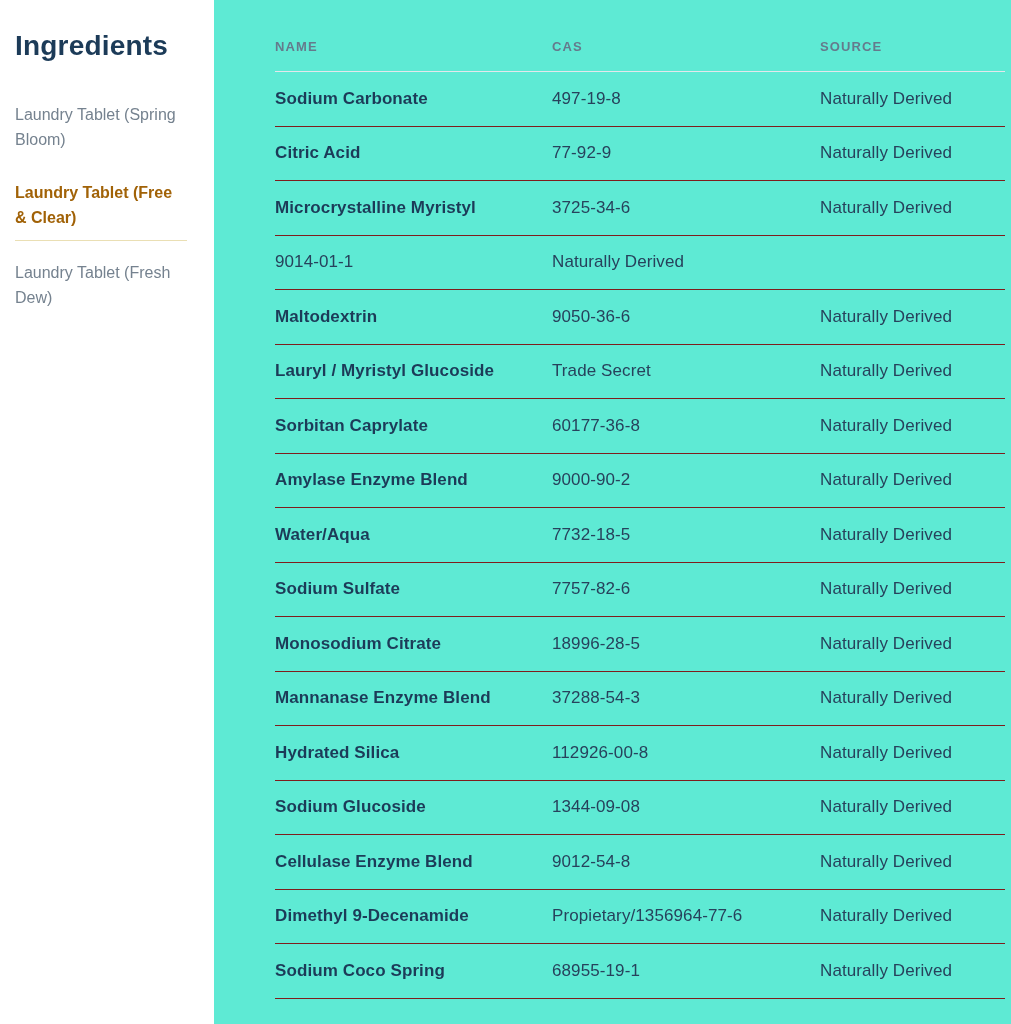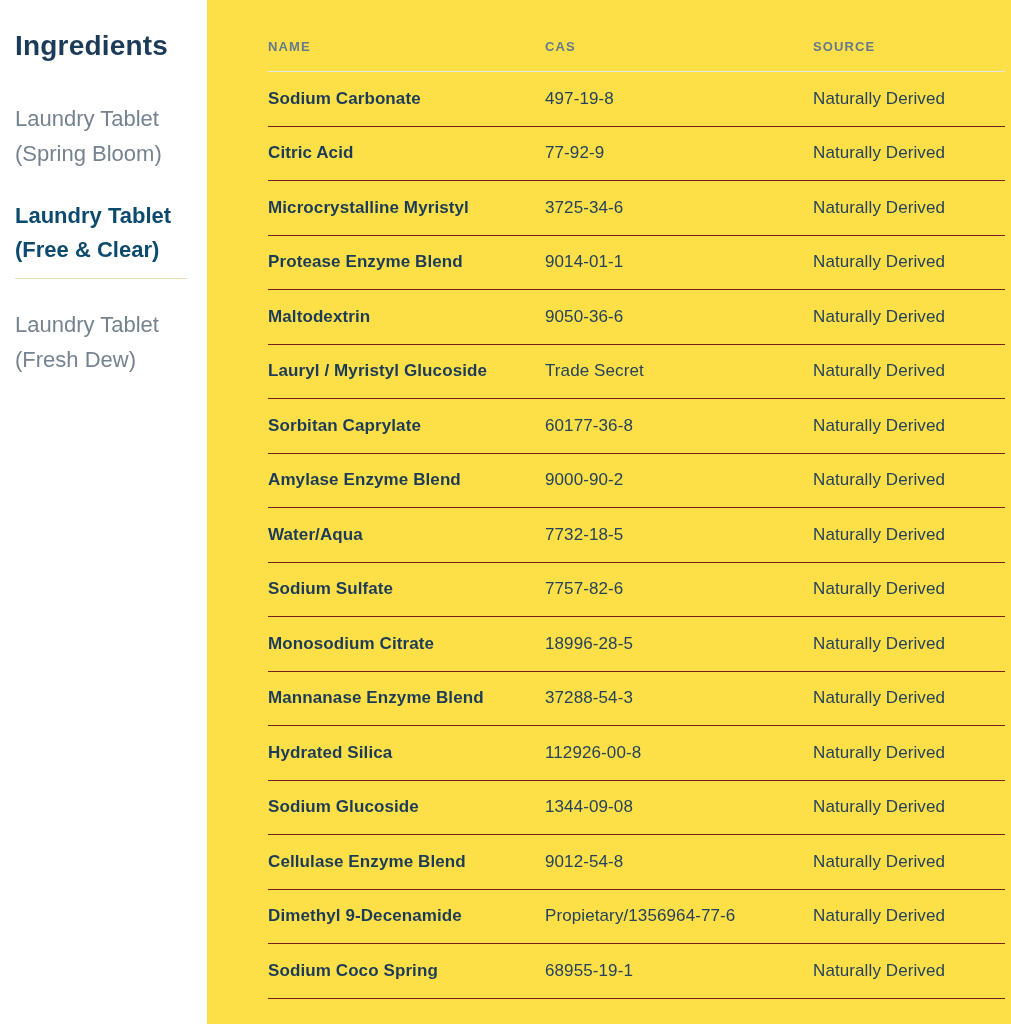--- a/index.html
+++ b/index.html
@@ -2,56 +2,56 @@
 <html><head>
 <meta charset="utf-8">
 <style>
   * { margin: 0; padding: 0; box-sizing: border-box; }
   html, body {
     width: 1011px; height: 1024px;
     font-family: "Liberation Sans", sans-serif;
     background: #ffffff;
     overflow: hidden;
   }
-  .page { display: flex; width: 1011px; height: 1024px; }
+  .page { display: flex; width: 1011px; height: 1024px; gap: 7px; }
 
   
   .sidebar {
     width: 207px;
     min-width: 207px;
     background: #ffffff;
     padding: 30px 20px 0 15px;
   }
   .sidebar-title {
     font-size: 28px;
     font-weight: 700;
     letter-spacing: 0.2px;
     color: #1c3b58;
     margin-bottom: 40px;
   }
   .nav-item {
-    font-size: 22px;
+    font-size: 16px;
     line-height: 1.58;
     color: #75828f;
     margin-bottom: 27px;
     cursor: pointer;
     max-width: 172px;
   }
   .nav-item.active {
-    color: #0c4a6e;
+    color: #a16207;
     font-weight: 700;
     padding-bottom: 10px;
     border-bottom: 1px solid #eadfb4;
-    margin-bottom: 29px;
+    margin-bottom: 19px;
   }
 
   
   .main {
     flex: 1;
-    background: #fde047;
+    background: #5eead4;
     padding: 0 6px 0 61px;
   }
   .grid-row {
     display: grid;
     grid-template-columns: 277px 268px 1fr;
     align-items: center;
   }
   .table-header {
     height: 72px;
     padding-top: 22px;
@@ -117,21 +117,20 @@
     <div class="cell-name">Citric Acid</div>
     <div class="cell-cas">77-92-9</div>
     <div class="cell-source">Naturally Derived</div>
   </div>
         <div class="grid-row table-row">
     <div class="cell-name">Microcrystalline Myristyl</div>
     <div class="cell-cas">3725-34-6</div>
     <div class="cell-source">Naturally Derived</div>
   </div>
         <div class="grid-row table-row">
-    <div class="cell-name">Protease Enzyme Blend</div>
     <div class="cell-cas">9014-01-1</div>
     <div class="cell-source">Naturally Derived</div>
   </div>
         <div class="grid-row table-row">
     <div class="cell-name">Maltodextrin</div>
     <div class="cell-cas">9050-36-6</div>
     <div class="cell-source">Naturally Derived</div>
   </div>
         <div class="grid-row table-row">
     <div class="cell-name">Lauryl / Myristyl Glucoside</div>

